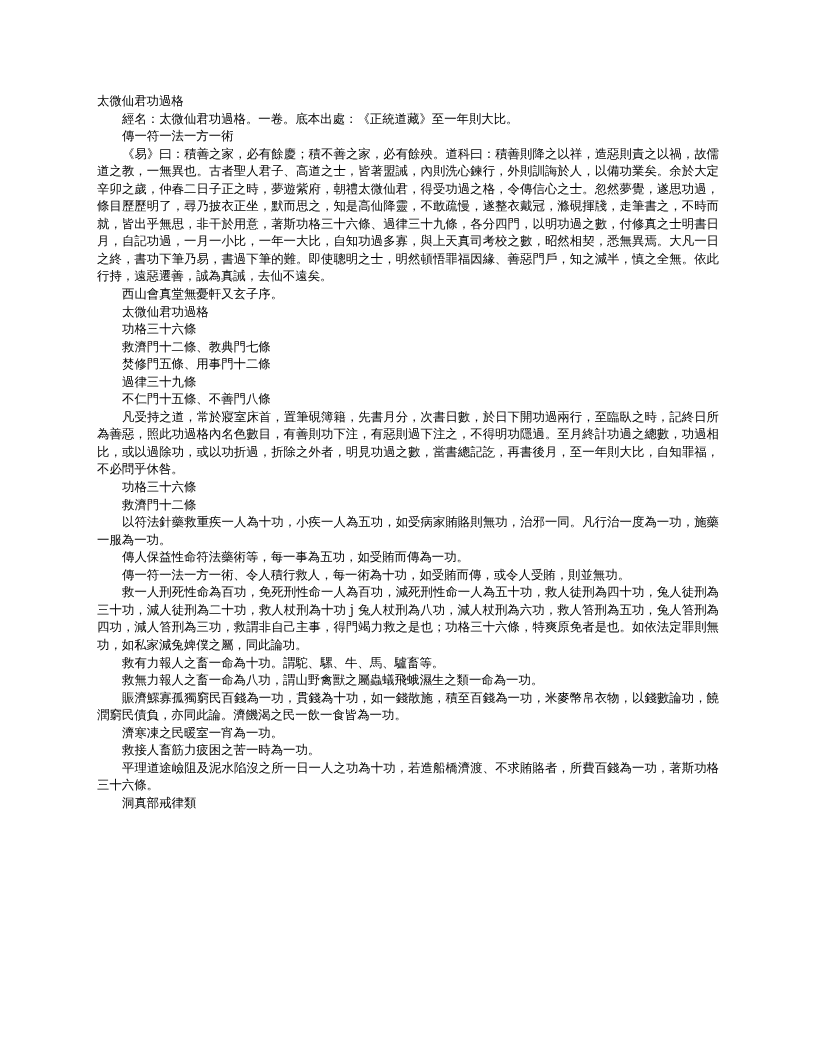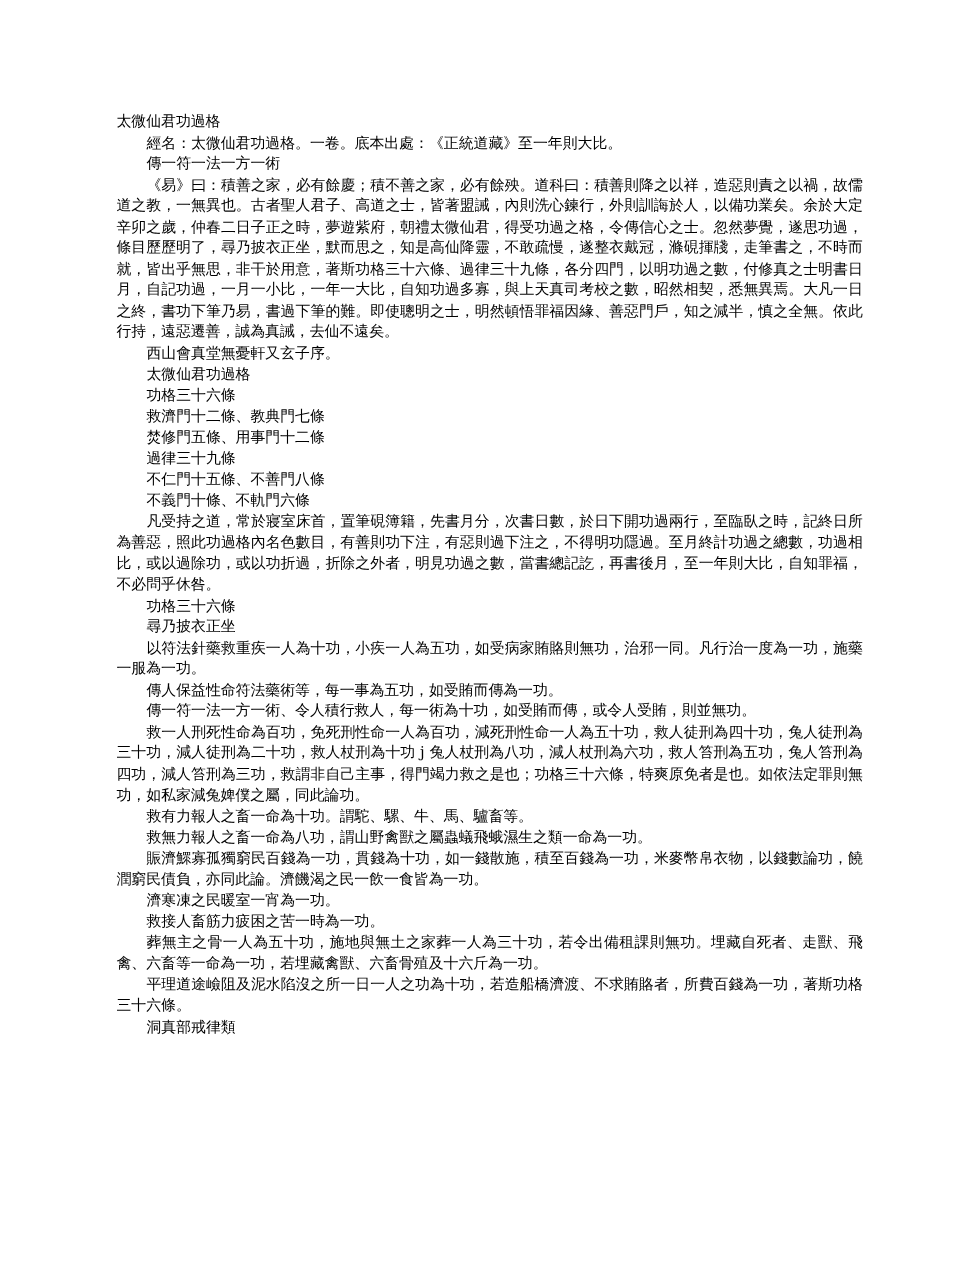--- a/index.html
+++ b/index.html
@@ -52,30 +52,28 @@
       <p class="indent">經名：太微仙君功過格。一卷。底本出處：《正統道藏》至一年則大比。</p>
       <p class="indent">傳一符一法一方一術</p>
       <p class="indent">《易》曰：積善之家，必有餘慶；積不善之家，必有餘殃。道科曰：積善則降之以祥，造惡則責之以禍，故儒道之教，一無異也。古者聖人君子、高道之士，皆著盟誡，內則洗心鍊行，外則訓誨於人，以備功業矣。余於大定辛卯之歲，仲春二日子正之時，夢遊紫府，朝禮太微仙君，得受功過之格，令傳信心之士。忽然夢覺，遂思功過，條目歷歷明了，尋乃披衣正坐，默而思之，知是高仙降靈，不敢疏慢，遂整衣戴冠，滌硯揮牋，走筆書之，不時而就，皆出乎無思，非干於用意，著斯功格三十六條、過律三十九條，各分四門，以明功過之數，付修真之士明書日月，自記功過，一月一小比，一年一大比，自知功過多寡，與上天真司考校之數，昭然相契，悉無異焉。大凡一日之終，書功下筆乃易，書過下筆的難。即使聰明之士，明然頓悟罪福因緣、善惡門戶，知之減半，慎之全無。依此行持，遠惡遷善，誠為真誡，去仙不遠矣。</p>
       <p class="indent">西山會真堂無憂軒又玄子序。</p>
       <p class="indent">太微仙君功過格</p>
       <p class="indent">功格三十六條</p>
       <p class="indent">救濟門十二條、教典門七條</p>
       <p class="indent">焚修門五條、用事門十二條</p>
       <p class="indent">過律三十九條</p>
       <p class="indent">不仁門十五條、不善門八條</p>
-      <p class="indent">不義門十條、不軌門六條</p>
       <p class="indent">凡受持之道，常於寢室床首，置筆硯簿籍，先書月分，次書日數，於日下開功過兩行，至臨臥之時，記終日所為善惡，照此功過格內名色數目，有善則功下注，有惡則過下注之，不得明功隱過。至月終計功過之總數，功過相比，或以過除功，或以功折過，折除之外者，明見功過之數，當書總記訖，再書後月，至一年則大比，自知罪福，不必問乎休咎。</p>
       <p class="indent">功格三十六條</p>
-      <p class="indent">尋乃披衣正坐</p>
+      <p class="indent">救濟門十二條</p>
       <p class="indent">以符法針藥救重疾一人為十功，小疾一人為五功，如受病家賄賂則無功，治邪一同。凡行治一度為一功，施藥一服為一功。</p>
       <p class="indent">傳人保益性命符法藥術等，每一事為五功，如受賄而傳為一功。</p>
       <p class="indent">傳一符一法一方一術、令人積行救人，每一術為十功，如受賄而傳，或令人受賄，則並無功。</p>
       <p class="indent">救一人刑死性命為百功，免死刑性命一人為百功，減死刑性命一人為五十功，救人徒刑為四十功，兔人徒刑為三十功，減人徒刑為二十功，救人杖刑為十功 j 兔人杖刑為八功，減人杖刑為六功，救人笞刑為五功，兔人笞刑為四功，減人笞刑為三功，救謂非自己主事，得門竭力救之是也；功格三十六條，特爽原免者是也。如依法定罪則無功，如私家減兔婢僕之屬，同此論功。</p>
       <p class="indent">救有力報人之畜一命為十功。謂駝、騾、牛、馬、驢畜等。</p>
       <p class="indent">救無力報人之畜一命為八功，謂山野禽獸之屬蟲蟻飛蛾濕生之類一命為一功。</p>
       <p class="indent">賑濟鰥寡孤獨窮民百錢為一功，貫錢為十功，如一錢散施，積至百錢為一功，米麥幣帛衣物，以錢數論功，饒潤窮民債負，亦同此論。濟饑渴之民一飲一食皆為一功。</p>
       <p class="indent">濟寒凍之民暖室一宵為一功。</p>
       <p class="indent">救接人畜筋力疲困之苦一時為一功。</p>
-      <p class="indent">葬無主之骨一人為五十功，施地與無土之家葬一人為三十功，若令出備租課則無功。埋藏自死者、走獸、飛禽、六畜等一命為一功，若埋藏禽獸、六畜骨殖及十六斤為一功。</p>
       <p class="indent">平理道途嶮阻及泥水陷沒之所一日一人之功為十功，若造船橋濟渡、不求賄賂者，所費百錢為一功，著斯功格三十六條。</p>
       <p class="indent">洞真部戒律類</p>
     </div>
 </div>
 
 </body></html>

